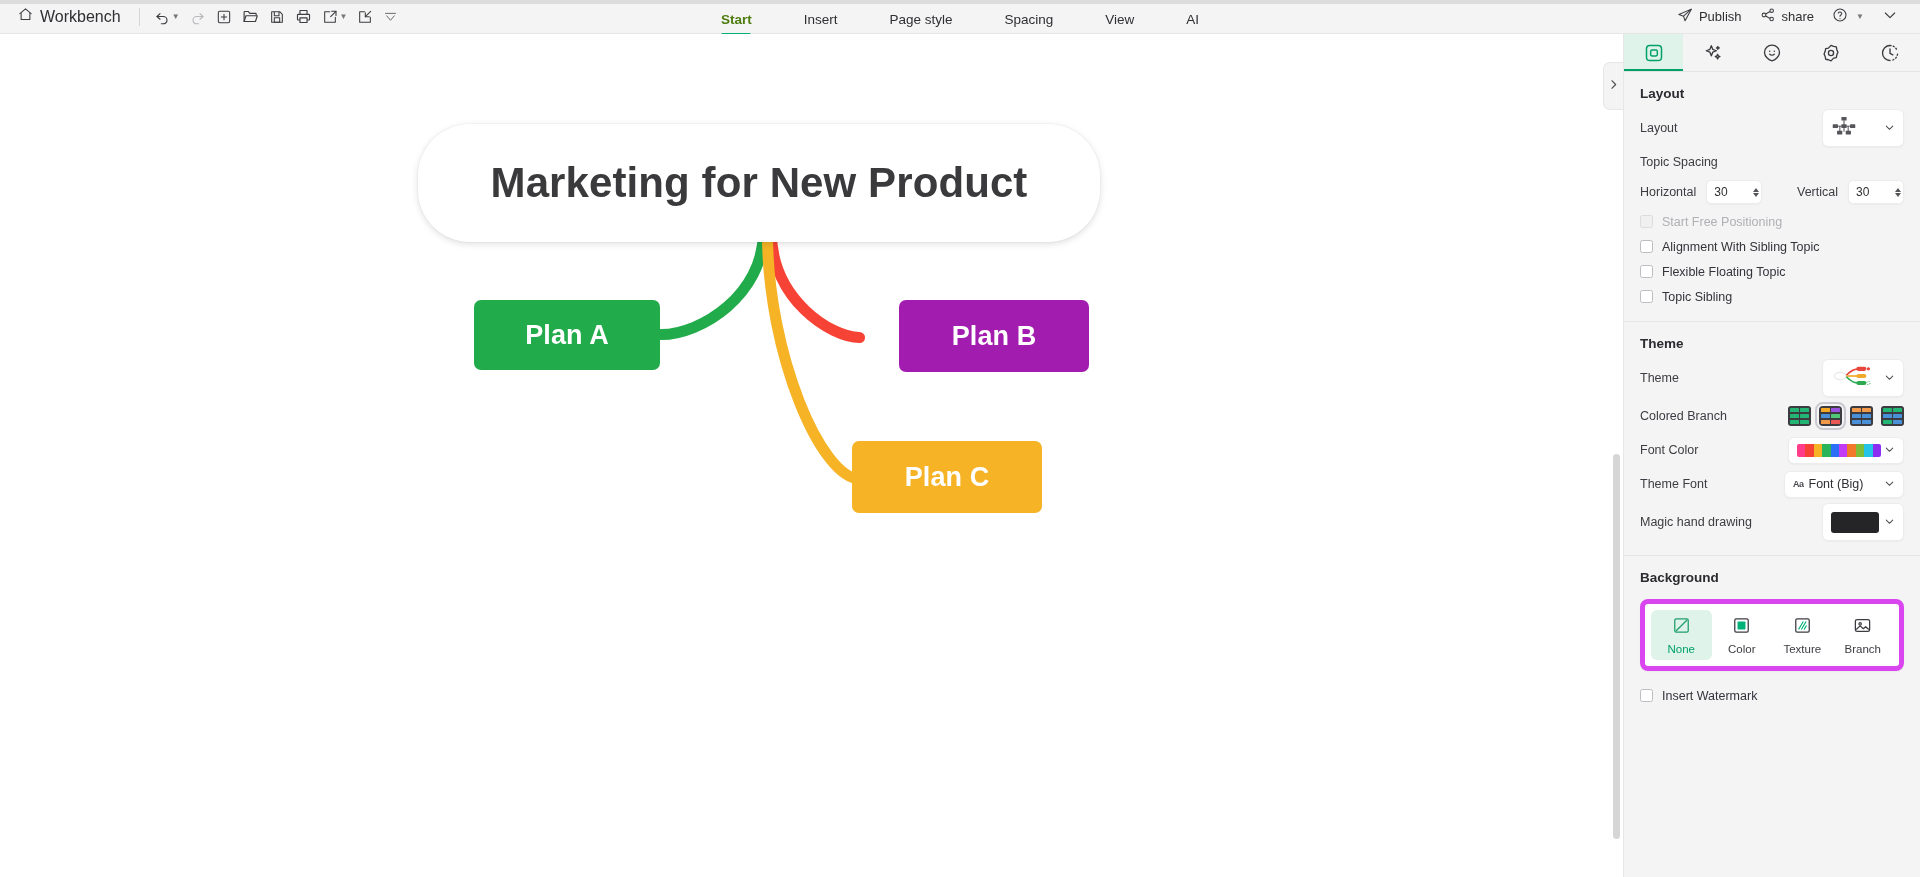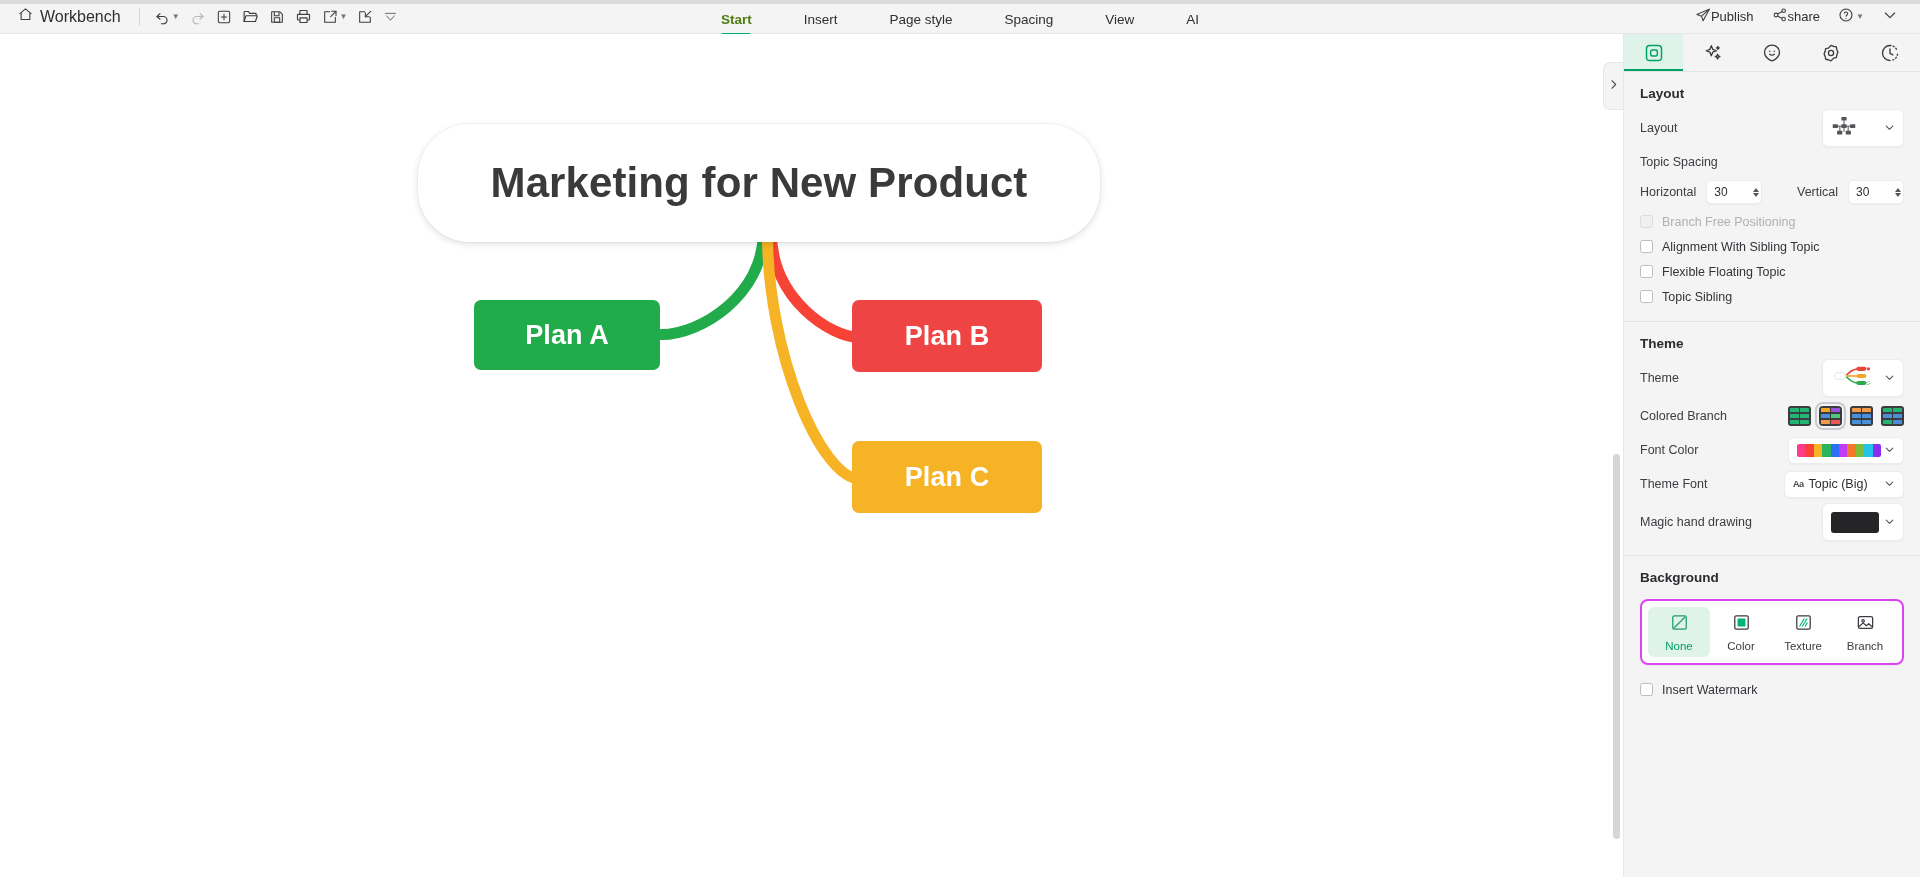--- a/index.html
+++ b/index.html
@@ -54,21 +54,21 @@
   .mtab.active::after {
     content: ""; position: absolute; left: 50%; transform: translateX(-50%);
     bottom: -3px; width: 30px; height: 2.5px; background: #00b277; border-radius: 2px;
   }
 
   .mb-right {
     margin-left: auto; display: flex; align-items: center; gap: 2px;
     padding-right: 14px;
   }
   .rbtn {
-    display: flex; align-items: center; 
+    display: flex; align-items: center; gap: 6px;
     font-size: 13px; color: #2f2f33; padding: 5px 8px; border-radius: 4px; cursor: pointer;
   }
 
   
   .body { flex: 1; display: flex; position: relative; min-height: 0; }
 
   
   .canvas {
     position: relative; flex: 1; background: #ffffff; overflow: hidden;
   }
@@ -184,21 +184,21 @@
 
   .colorstrip { display: flex; height: 13px; width: 84px; border-radius: 2px; overflow: hidden; }
   .colorstrip span { flex: 1; }
 
   .aa { font-size: 9px; font-weight: 700; color: #4a4a50; letter-spacing: -0.5px; }
   .fonttxt { font-size: 12.5px; color: #2f2f33; }
 
   .handsw { width: 48px; height: 21px; border-radius: 3px; background: #252528; }
 
   .bg-group {
-    margin: 8px 16px 0 16px; background: #fff; border: 2px solid #d946ef;
+    margin: 8px 16px 0 16px; background: #fff; border: 5px solid #d946ef;
     border-radius: 8px; display: flex; padding: 6px;
     box-shadow: 0 1px 2px rgba(0,0,0,0.04);
   }
   .bg-item {
     flex: 1; display: flex; flex-direction: column; align-items: center; gap: 4px;
     padding: 6px 2px 5px; border-radius: 6px; cursor: pointer; color: #3c3c42;
   }
   .bg-item.sel { background: #dff3ea; color: #00a169; }
   .bg-item .bl { font-size: 11.5px; }
 </style>
@@ -345,21 +345,21 @@
       </svg>
 
       <div class="node child" style="left:474px; top:266px; width:186px; height:70px; font-size:27px; background:#22ab4b;">
         <span>Plan A</span>
       </div>
 
       <div class="node root" style="left:418px; top:90px; width:682px; height:118px; font-size:42px;">
         <span>Marketing for New Product</span>
       </div>
 
-      <div class="node child" style="left:852px; top:266px; width:190px; height:72px; font-size:27px; background:#ef4444;">
+      <div class="node child" style="left:899px; top:266px; width:190px; height:72px; font-size:27px; background:#a21caf;">
         <span>Plan B</span>
       </div>
 
       <div class="node child" style="left:852px; top:407px; width:190px; height:72px; font-size:27px; background:#f5b325;">
         <span>Plan C</span>
       </div>
 
       <div class="vscroll"></div>
 
       <div class="panel-toggle">
@@ -460,21 +460,21 @@
             <input value="30" style="">
             <span class="steppers">
                 <i class="up"></i>
                 <i class="dn"></i>
               </span>
           </div>
         </div>
 
         <div class="cbrow dis">
           <span class="cbox"></span>
-          <span class="ctxt">Branch Free Positioning</span>
+          <span class="ctxt">Start Free Positioning</span>
         </div>
         <div class="cbrow">
           <span class="cbox"></span>
           <span class="ctxt">Alignment With Sibling Topic</span>
         </div>
         <div class="cbrow">
           <span class="cbox"></span>
           <span class="ctxt">Flexible Floating Topic</span>
         </div>
         <div class="cbrow">
@@ -571,21 +571,21 @@
                 </svg>
             </span>
           </div>
         </div>
 
         <div class="row">
           <span class="lbl">Theme Font</span>
           <span class="spacer"></span>
           <div class="ctrl ctrl-font">
             <span class="aa">Aa</span>
-            <span class="fonttxt">Topic (Big)</span>
+            <span class="fonttxt">Font (Big)</span>
             <span class="dcar" style="margin-left:auto">
               <svg width="11" height="11" viewBox="0 0 24 24" fill="none" stroke="#4b4b50" stroke-width="2.2" stroke-linecap="round" stroke-linejoin="round">
                   <path d="M5 9l7 7 7-7"></path>
                 </svg>
             </span>
           </div>
         </div>
 
         <div class="row">
           <span class="lbl">Magic hand drawing</span>

